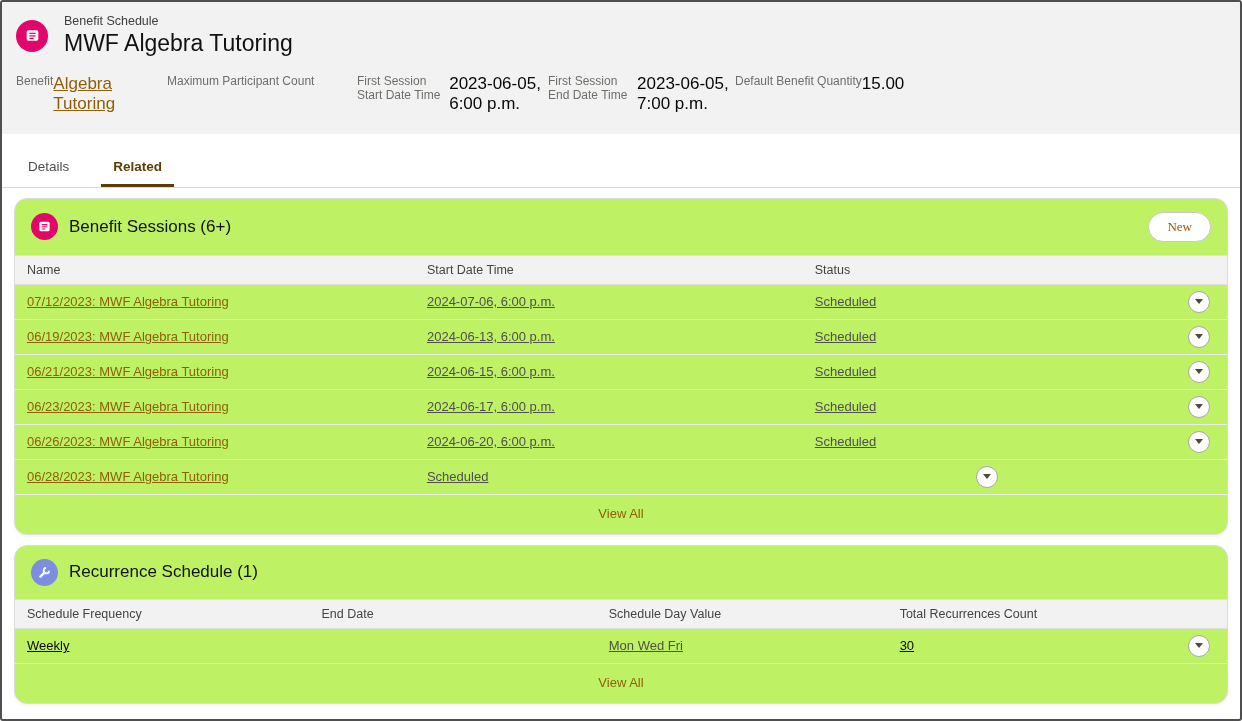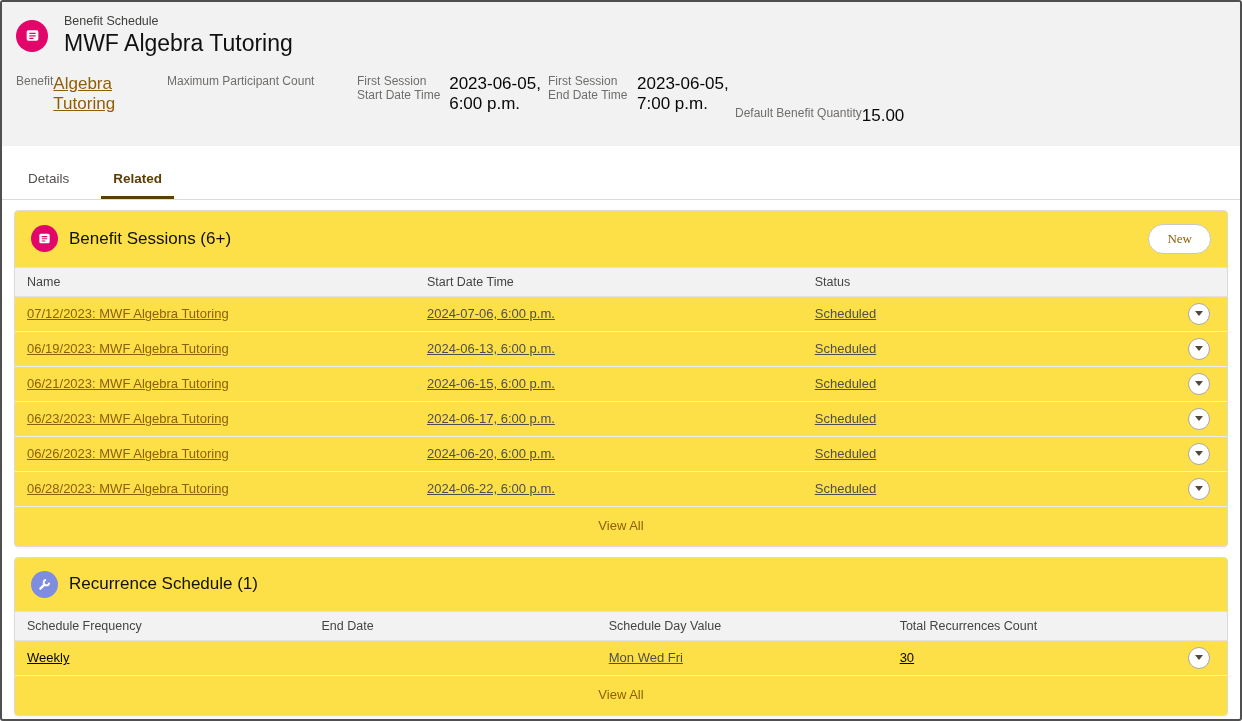--- a/index.html
+++ b/index.html
@@ -23,38 +23,38 @@
   .rh-text { display:flex; flex-direction:column; }
   .entity-label { font-size:12.5px; color:#3e3e3c; margin-bottom:2px; }
   .record-title { font-size:23px; font-weight:400; color:#111; line-height:1.2; }
 
   .rh-fields { display:flex; margin-top:16px; }
   .rh-field { display:flex; }
   .rh-field.f0 { width:151px; }
   .rh-field.f1 { width:190px; }
   .rh-field.f2 { width:191px; }
   .rh-field.f3 { width:187px; }
-  .rh-field.f4 { width:220px;margin-top:32px; }
+  .rh-field.f4 { width:220px; }
   .rh-field .flabel { font-size:12px; color:#706e6b; margin-bottom:4px; }
   .rh-field .fvalue { font-size:17px; color:#080707; min-height:16px; }
   a.link { color:#8e5f08; text-decoration:underline; cursor:pointer; }
   a.plainlink { color:#8e5f08; text-decoration:none; cursor:pointer; }
 
   
   .tabbar { display:flex; gap:20px; padding:0 14px; margin-top:14px; border-bottom:1px solid #dddbda; }
   .tab {
     padding:11px 12px 10px 12px; font-size:13.5px; color:#514f4d;
     border-bottom:3px solid transparent; cursor:pointer;
   }
   .tab.active { color:#5c3d05; font-weight:700; border-bottom-color:#5c3d05; }
 
   
   .card {
-    margin:10px 12px 8px 12px; background:#fde047;
-    border:1px solid #dddbda; border-radius:4px;
+    margin:10px 12px 8px 12px; background:#bef264;
+    border:1px solid #dddbda; border-radius:13px;
     box-shadow:0 2px 2px rgba(0,0,0,0.04);
     overflow:hidden;
   }
   .card-header { display:flex; align-items:center; padding:13px 16px; }
   .card-icon {
     width:27px; height:27px; border-radius:50%;
     display:flex; align-items:center; justify-content:center; flex:0 0 auto;
     margin-right:11px;
   }
   .card-icon.pink { background:#e3066a; }
@@ -206,21 +206,20 @@
       <div class="cell">2024-06-20, 6:00 p.m.</div>
       <div class="cell">Scheduled</div>
       <div class="cell action">
           <button class="row-action">
             <span class="caret"></span>
           </button>
         </div>
     </div>
     <div class="trow bs-grid">
       <div class="cell"><a class="link">06/28/2023: MWF Algebra Tutoring</a></div>
-      <div class="cell">2024-06-22, 6:00 p.m.</div>
       <div class="cell">Scheduled</div>
       <div class="cell action">
           <button class="row-action">
             <span class="caret"></span>
           </button>
         </div>
     </div>
 
     <div class="view-all"><a class="plainlink">View All</a></div>
   </div>

